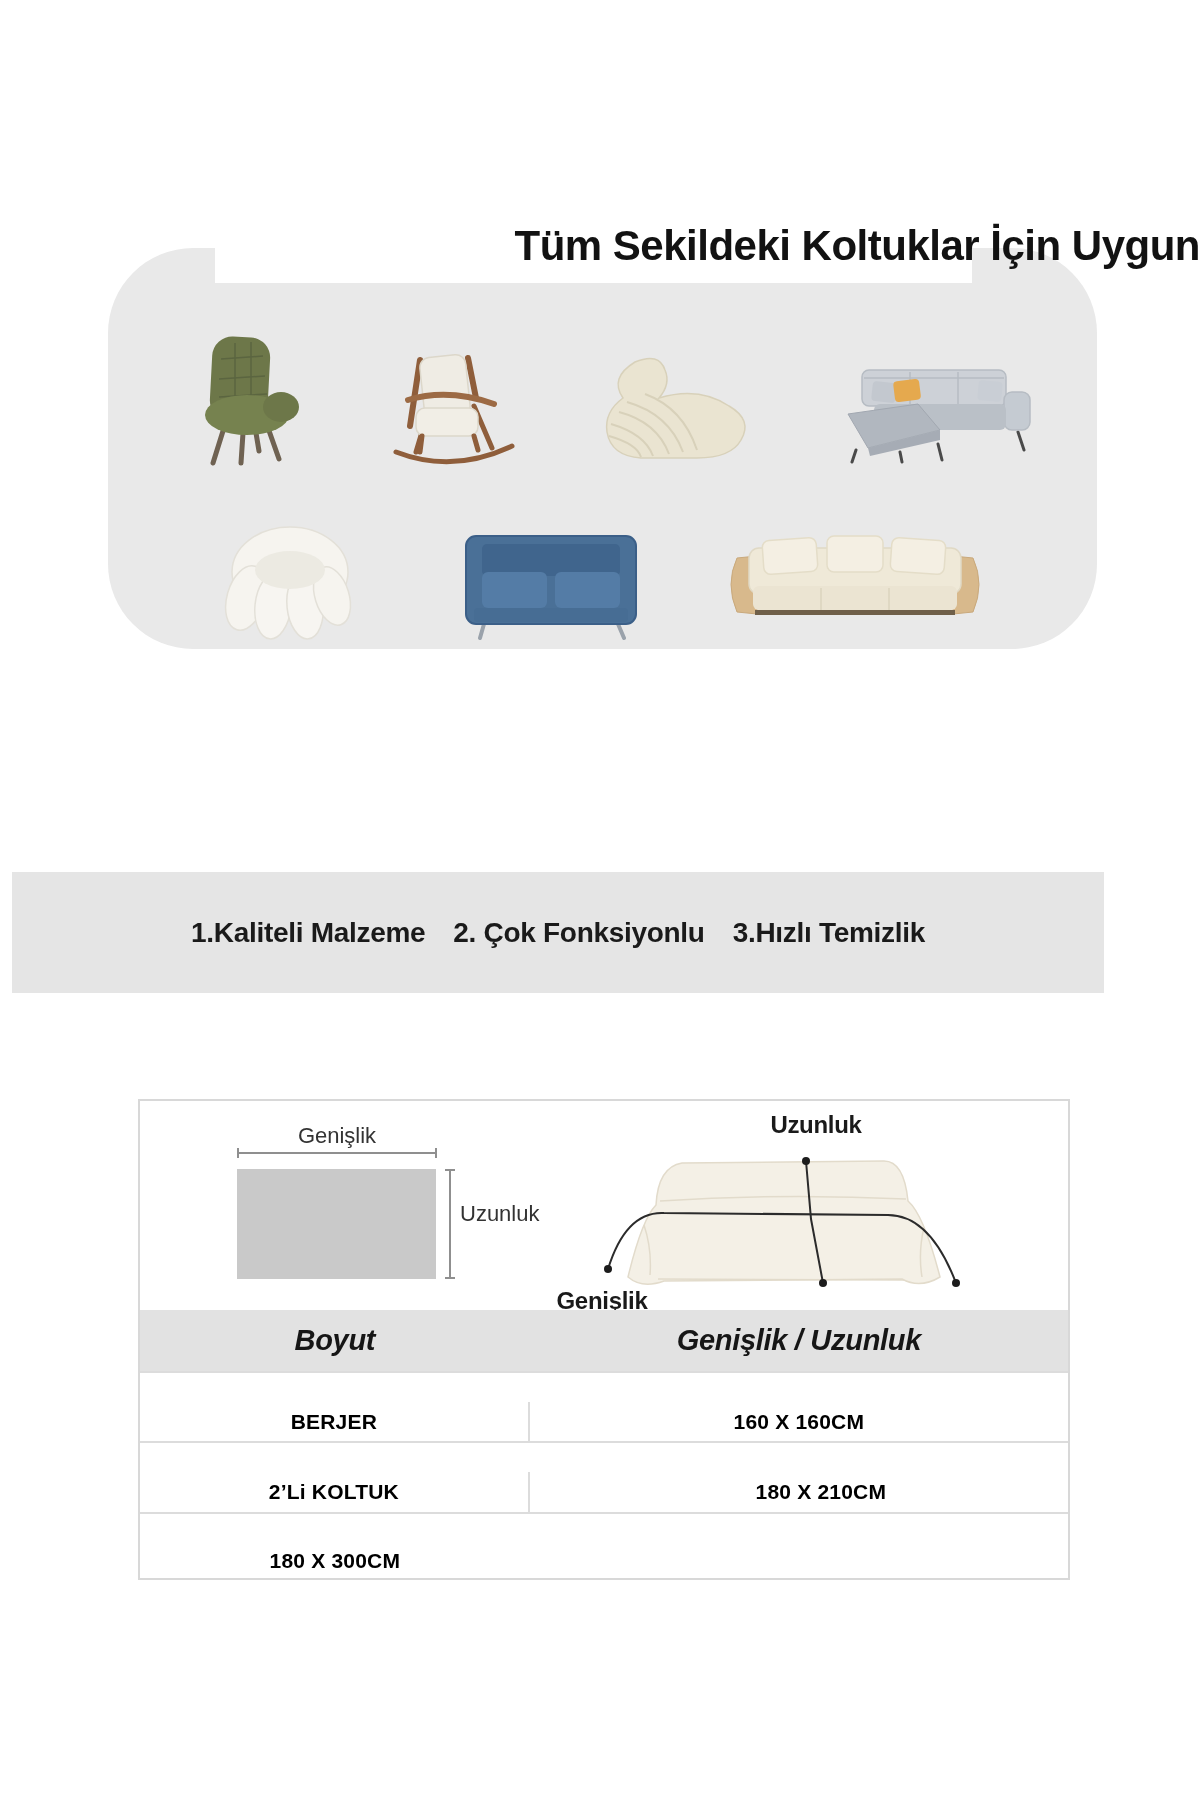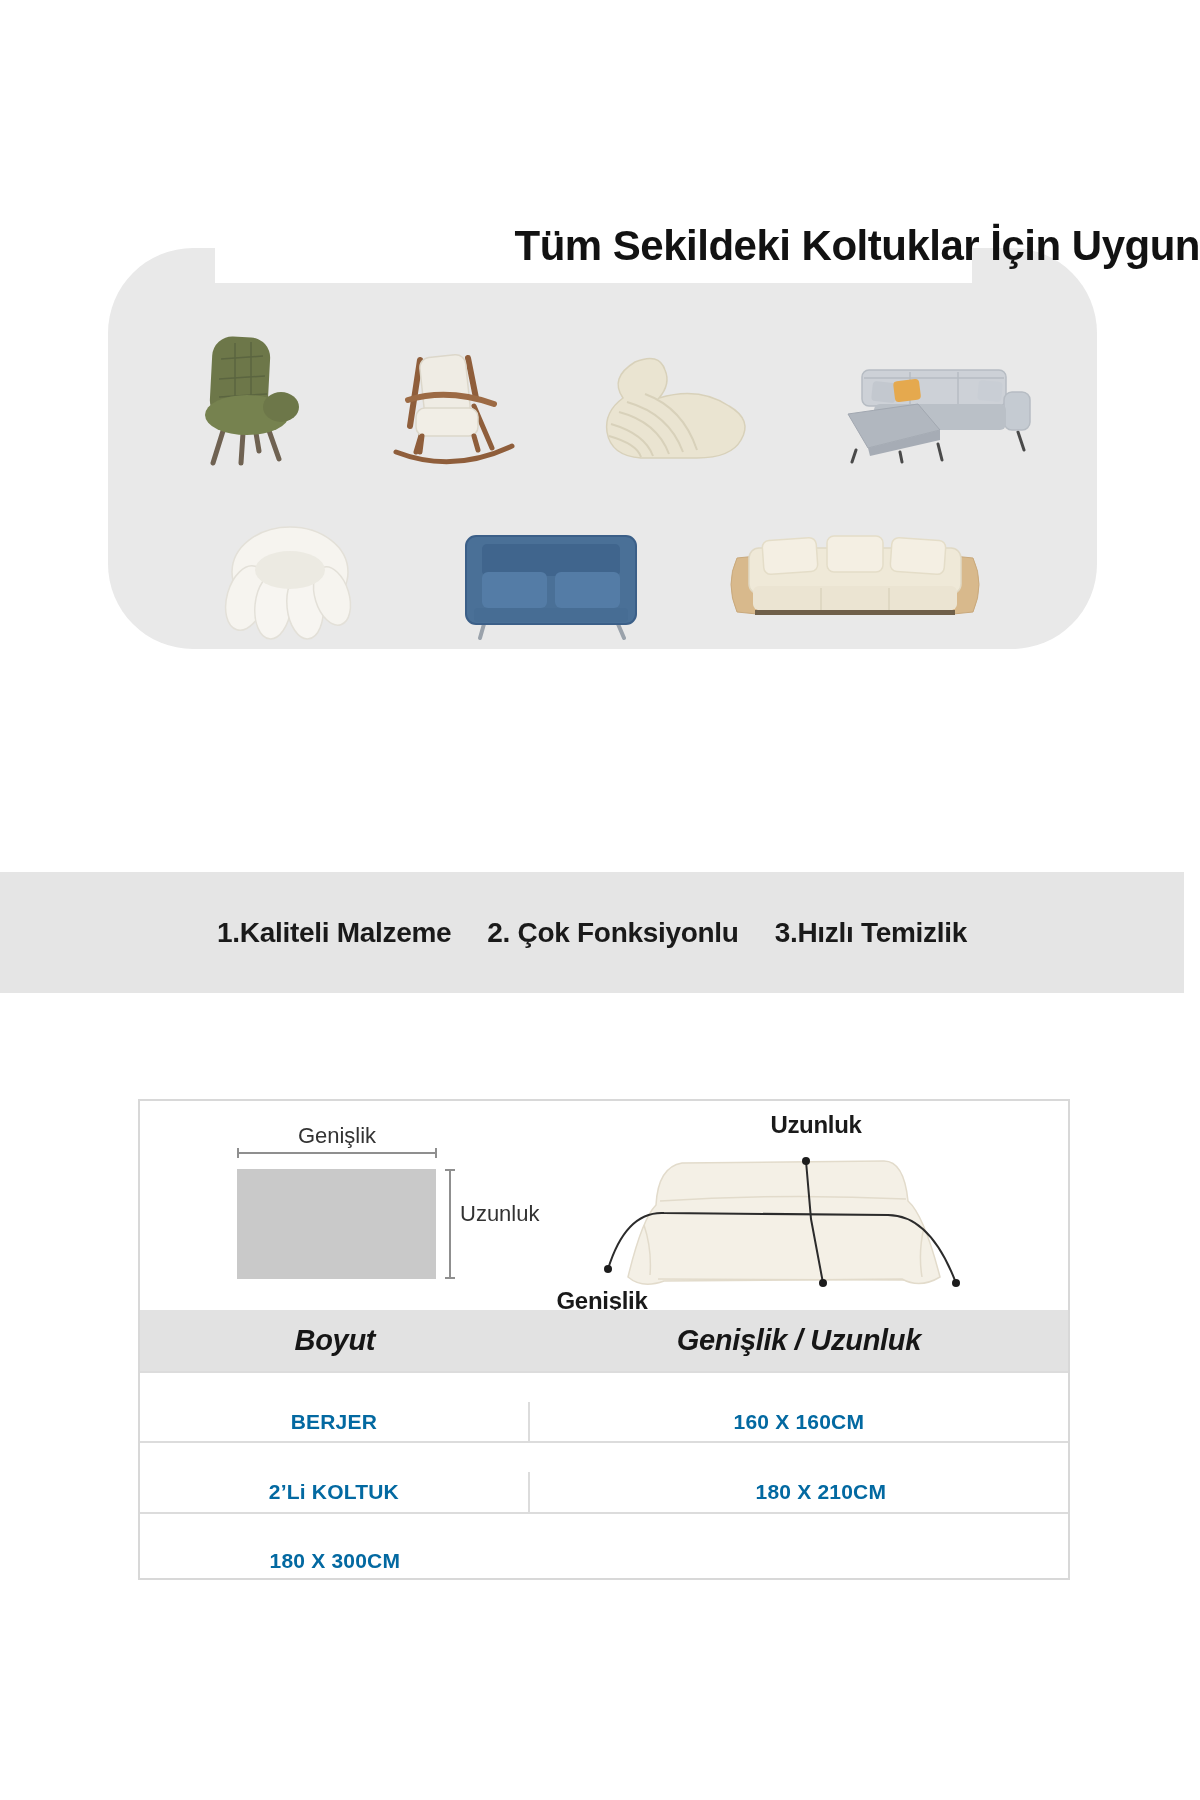--- a/index.html
+++ b/index.html
@@ -21,23 +21,23 @@
   }
   .page-title {
     position:absolute; left:0; top:222px; width:1200px;
     text-align:right; font-size:42px; font-weight:800; letter-spacing:-0.5px;
     color:#121212;
   }
   .furn { position:absolute; }
 
   
   .features-band {
-    position:absolute; left:0; top:872px; width:1184px; height:121px;
+    position:absolute; left:12px; top:872px; width:1092px; height:121px;
     background:#e5e5e5; display:flex; align-items:center; justify-content:center;
-    gap:36px; transform:none;
+    gap:28px; transform:none;
   }
   .feature-item { font-size:28px; font-weight:700; color:#1a1a1a; letter-spacing:-0.3px; }
 
   
   .size-panel {
     position:absolute; left:138px; top:1099px; width:932px; height:481px;
     background:#ffffff; border:2px solid #d8d8d8;
   }
   .diagram-area { position:absolute; left:0; top:0; width:928px; height:209px; }
 
@@ -66,21 +66,21 @@
     height:61px; background:#e2e2e2; display:grid; grid-template-columns:42% 58%;
     align-items:center;
   }
   .th { text-align:center; font-size:29px; font-weight:700; color:#161616; letter-spacing:-0.3px;font-style:italic; }
   .table-row {
     display:grid; grid-template-columns:42% 58%; border-top:2px solid #dcdcdc;
   }
   .table-row:first-of-type { border-top:none; }
   .td-size, .td-dim {
     display:flex; align-items:center; justify-content:center;
-    font-size:21px; font-weight:700; color:#0369a1; letter-spacing:0.2px;margin-top:29px;
+    font-size:21px; font-weight:700; color:#000000; letter-spacing:0.2px;margin-top:29px;
   }
   .td-size { border-right:2px solid #dcdcdc; }
   .row-1 { height:70px; } .row-2 { height:71px;gap:22px; } .row-3 { height:66px; }
 </style>
 </head>
 <body>
 
 <div class="page">
 
   <div class="suitable-container"></div>

